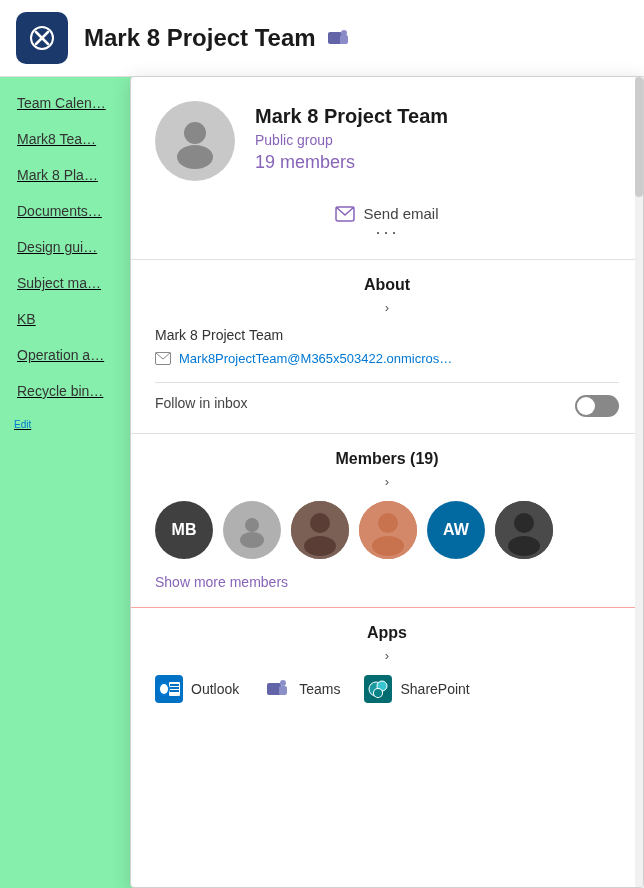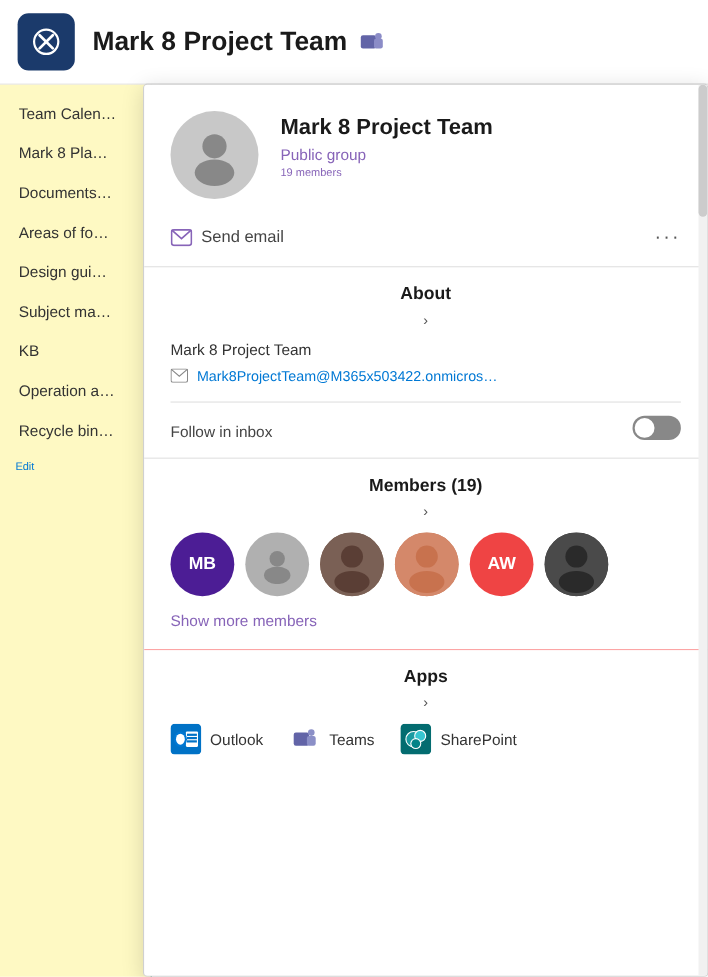--- a/index.html
+++ b/index.html
@@ -50,25 +50,26 @@
 
     
     .layout {
       display: flex;
       height: calc(888px - 76px);
     }
 
     
     .sidebar {
       width: 138px;
-      background: #fef9c3;
+      background: #86efac;
       border-right: 1px solid #0f766e;
       padding: 8px 0;
       overflow-y: auto;
       flex-shrink: 0;
+      text-decoration: underline;
     }
     .sidebar-item {
       padding: 10px 14px;
       font-size: 14px;
       color: #333;
       cursor: pointer;
       white-space: nowrap;
       overflow: hidden;
       text-overflow: ellipsis;
       border-left: 3px solid transparent;
@@ -134,31 +135,32 @@
     .profile-name {
       font-size: 20px;
       font-weight: 600;
       color: #1a1a1a;
     }
     .profile-type {
       font-size: 14px;
       color: #8764b8;
     }
     .profile-members {
-      font-size: 10px;
+      font-size: 18px;
       color: #8764b8;
     }
 
     
     .actions-bar {
       display: flex;
       align-items: center;
       justify-content: space-between;
       padding: 8px 24px 16px;
       border-bottom: 1px solid #e0e0e0;
+      flex-direction: column;
     }
     .send-email-btn {
       display: flex;
       align-items: center;
       gap: 8px;
       color: #444;
       font-size: 15px;
       cursor: pointer;
       background: none;
       border: none;
@@ -210,21 +212,21 @@
       font-size: 13px;
       color: #0078d4;
     }
     .divider {
       border: none;
       border-top: 1px solid #e0e0e0;
       margin: 12px 0;
     }
     .follow-row {
       display: flex;
-      align-items: flex-end;
+      align-items: flex-start;
       justify-content: space-between;
     }
     .follow-label {
       font-size: 14px;
       color: #444;
     }
     .toggle {
       width: 44px;
       height: 22px;
       background: #888;
@@ -335,23 +337,23 @@
       <rect x="14" y="9" width="8" height="9" rx="2" fill="#8b8cc7"></rect>
       <circle cx="18" cy="7" r="3" fill="#8b8cc7"></circle>
     </svg>
   </div>
 </div>
 
 <div class="layout">
 
   <nav class="sidebar">
     <div class="sidebar-item">Team Calen…</div>
+    <div class="sidebar-item">Mark8 Tea…</div>
     <div class="sidebar-item">Mark 8 Pla…</div>
     <div class="sidebar-item">Documents…</div>
-    <div class="sidebar-item">Areas of fo…</div>
     <div class="sidebar-item">Design gui…</div>
     <div class="sidebar-item">Subject ma…</div>
     <div class="sidebar-item">KB</div>
     <div class="sidebar-item">Operation a…</div>
     <div class="sidebar-item">Recycle bin…</div>
     <div class="sidebar-edit">Edit</div>
   </nav>
 
   <div class="popup-overlay">
     <div class="popup-scroll-area">
@@ -406,21 +408,21 @@
         </div>
       </div>
 
       <div class="members-section">
         <div class="section-header">
           <span class="section-title">Members (19)</span>
           <span class="chevron-icon">›</span>
         </div>
         <div class="members-avatars">
 
-          <div class="member-avatar av-mb" style="background:#4c1d95;">MB</div>
+          <div class="member-avatar av-mb" style="background:#404040;">MB</div>
 
           <div class="member-avatar" style="background:#b0b0b0;">
             <svg width="36" height="36" viewBox="0 0 36 36" fill="none">
               <circle cx="18" cy="13" r="7" fill="#888"></circle>
               <ellipse cx="18" cy="28" rx="12" ry="8" fill="#888"></ellipse>
             </svg>
           </div>
 
           <div class="member-avatar" style="background: linear-gradient(135deg, #6d4c3d 0%, #8d6e5a 100%); position:relative; overflow:hidden;">
             <svg width="58" height="58" viewBox="0 0 58 58" fill="none">
@@ -431,21 +433,21 @@
           </div>
 
           <div class="member-avatar" style="background:#c8724e; overflow:hidden;">
             <svg width="58" height="58" viewBox="0 0 58 58" fill="none">
               <rect width="58" height="58" fill="#d4886a"></rect>
               <circle cx="29" cy="22" r="10" fill="#c8724e"></circle>
               <ellipse cx="29" cy="45" rx="16" ry="10" fill="#c8724e"></ellipse>
             </svg>
           </div>
 
-          <div class="member-avatar" style="background:#ef4444;">AW</div>
+          <div class="member-avatar" style="background:#0369a1;">AW</div>
 
           <div class="member-avatar" style="background:#3a3a3a; overflow:hidden;">
             <svg width="58" height="58" viewBox="0 0 58 58" fill="none">
               <rect width="58" height="58" fill="#4a4a4a"></rect>
               <circle cx="29" cy="22" r="10" fill="#2a2a2a"></circle>
               <ellipse cx="29" cy="45" rx="16" ry="10" fill="#2a2a2a"></ellipse>
             </svg>
           </div>
         </div>
         <button class="show-more">Show more members</button>

